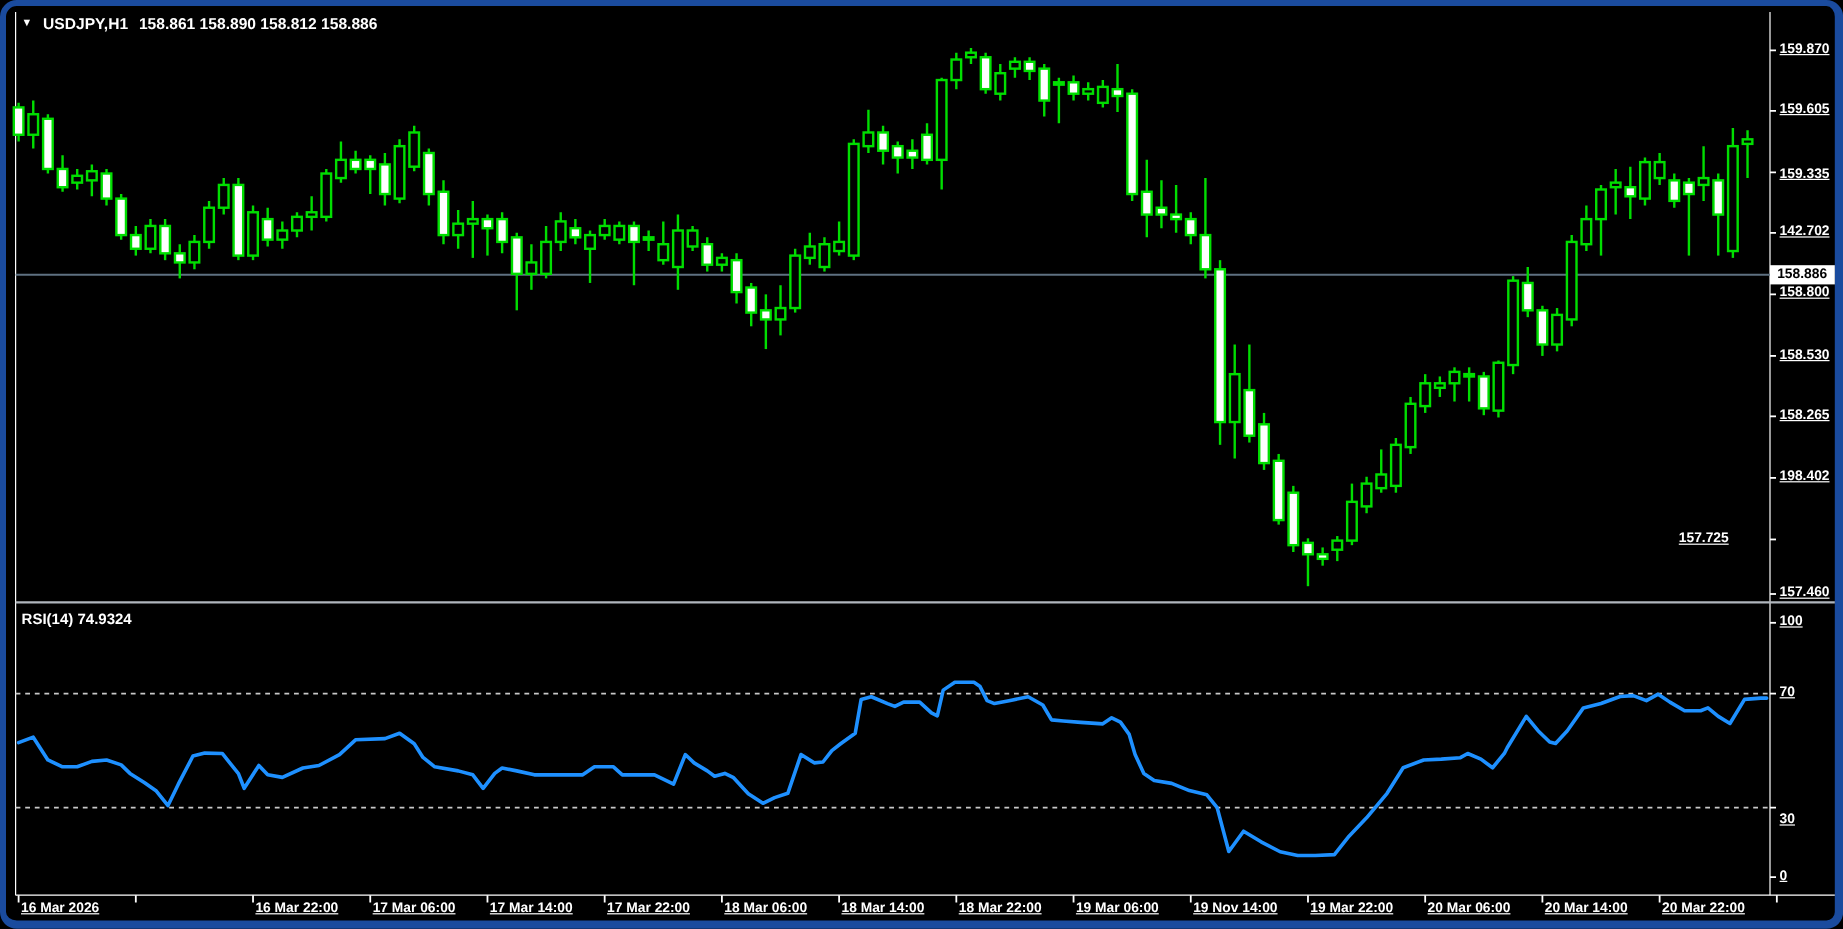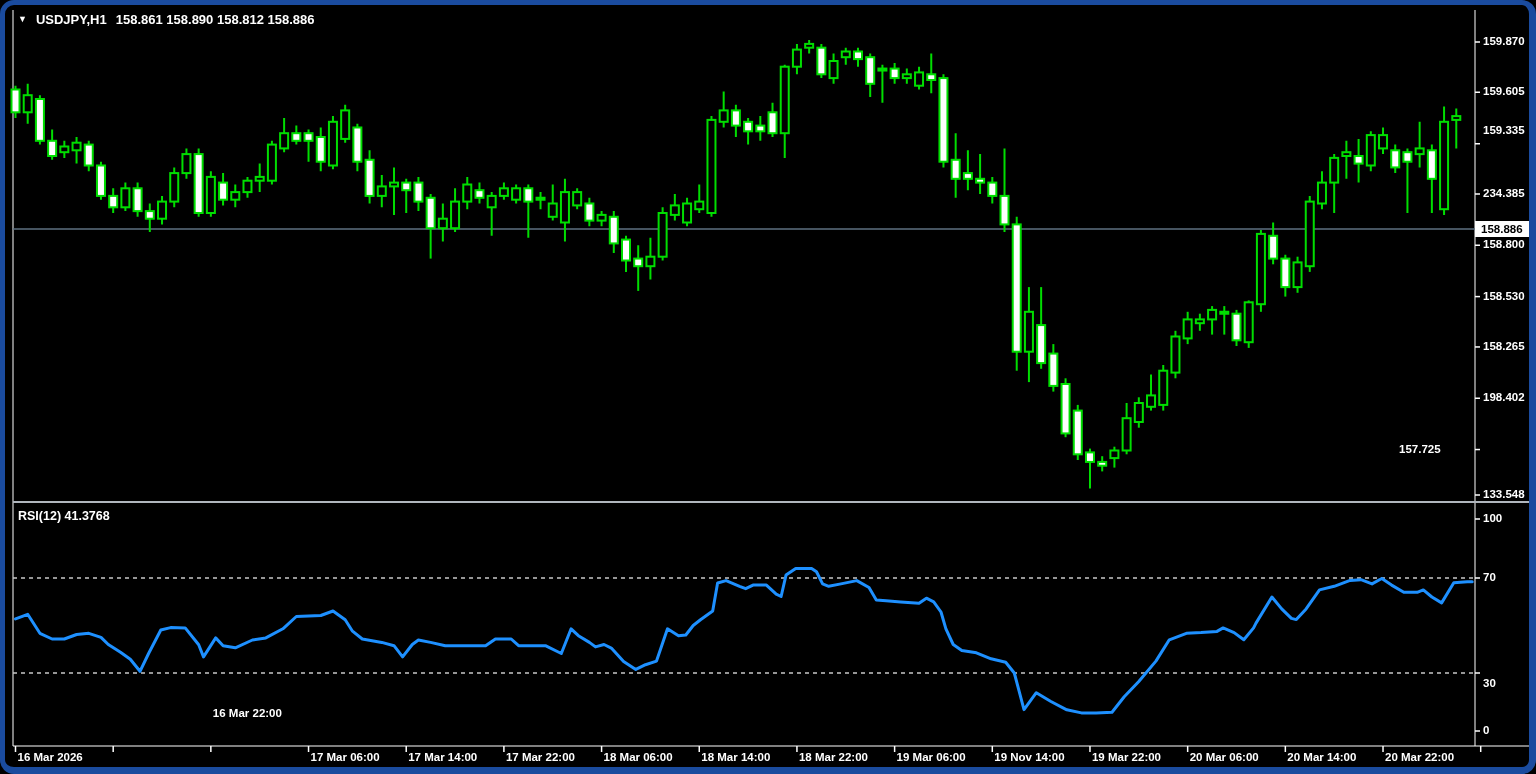--- a/index.html
+++ b/index.html
@@ -3,21 +3,21 @@
 <meta charset="utf-8">
 <style>
   html,body{margin:0;padding:0;background:#000;width:1536px;height:774px;overflow:hidden;}
   .window{position:absolute;left:0;top:0;width:1536px;height:774px;box-sizing:border-box;
     border:5px solid #1a4b9e;border-right-width:7px;border-bottom-width:7px;border-radius:14px;
     background:#000;overflow:hidden;}
   #plot{position:absolute;left:0;top:0;}
   .title-row{position:absolute;left:13px;top:7px;display:flex;align-items:center;gap:9px;
     font:700 13px "Liberation Sans",sans-serif;color:#fff;white-space:nowrap;}
   .tri{font-size:9px;line-height:13px;color:#fff;cursor:pointer;}
-  .axis-label{position:absolute;font:700 11.5px "Liberation Sans",sans-serif;color:#fff;white-space:nowrap;}
+  .axis-label{position:absolute;font:700 11.5px "Liberation Sans",sans-serif;color:#fff;white-space:nowrap;text-decoration:underline;}
   .rsi-label{position:absolute;left:13px;top:504px;font:700 12.5px "Liberation Sans",sans-serif;color:#fff;}
   .cur-price{position:absolute;left:1470px;width:61px;height:16px;background:#fff;color:#000;
     font:700 11.5px "Liberation Sans",sans-serif;line-height:16px;padding-left:6px;box-sizing:border-box;}
 </style>
 </head>
 <body>
 
 <div class="window">
   <svg id="plot" width="1536" height="774">
       <line x1="8" x2="8" y1="5" y2="741" stroke="#ffffff" stroke-width="1"></line>
@@ -297,44 +297,44 @@
       <line x1="1378.02" x2="1378.02" y1="741" y2="747" stroke="#ffffff" stroke-width="1.5"></line>
       <line x1="1475.7" x2="1475.7" y1="741" y2="747" stroke="#ffffff" stroke-width="1.5"></line>
     </svg>
 
   <div class="title-row">
     <span class="tri">▼</span>
     <span>USDJPY,H1</span>
     <span>158.861 158.890 158.812 158.886</span>
   </div>
 
-  <div class="rsi-label">RSI(12) 41.3768</div>
+  <div class="rsi-label">RSI(14) 74.9324</div>
 
   <div id="price-axis">
       <div class="axis-label" style="left: 1478px; top: 30px;">159.870</div>
       <div class="axis-label" style="left: 1478px; top: 80.35px;">159.605</div>
-      <div class="axis-label" style="left: 1478px; top: 119px;">159.335</div>
-      <div class="axis-label" style="left: 1478px; top: 182px;">234.385</div>
+      <div class="axis-label" style="left: 1478px; top: 134px;">159.335</div>
+      <div class="axis-label" style="left: 1478px; top: 182px;">142.702</div>
       <div class="axis-label" style="left: 1478px; top: 233.3px;">158.800</div>
       <div class="axis-label" style="left: 1478px; top: 284.6px;">158.530</div>
       <div class="axis-label" style="left: 1478px; top: 334.95px;">158.265</div>
       <div class="axis-label" style="left: 1478px; top: 386.25px;">198.402</div>
       <div class="axis-label" style="left: 1394px; top: 437.55px;">157.725</div>
-      <div class="axis-label" style="left: 1478px; top: 483px;">133.548</div>
+      <div class="axis-label" style="left: 1478px; top: 483px;">157.460</div>
     </div>
   <div id="rsi-axis">
       <div class="axis-label" style="left: 1478px; top: 507px;">100</div>
       <div class="axis-label" style="left: 1478px; top: 566px;">70</div>
       <div class="axis-label" style="left: 1478px; top: 661px; margin-top: 11px;">30</div>
       <div class="axis-label" style="left: 1478px; top: 719px;">0</div>
     </div>
   <div id="time-axis">
       <div class="axis-label" style="left: 12.5px; top: 746px;">16 Mar 2026</div>
       <div class="axis-label" style="left: 110.18px; top: 746px; margin-top: 46px;">16 Mar 14:00</div>
-      <div class="axis-label" style="left: 207.86px; top: 702px; text-align: right;">16 Mar 22:00</div>
+      <div class="axis-label" style="left: 207.86px; top: 746px; text-align: right;">16 Mar 22:00</div>
       <div class="axis-label" style="left: 305.54px; top: 746px;">17 Mar 06:00</div>
       <div class="axis-label" style="left: 403.22px; top: 746px;">17 Mar 14:00</div>
       <div class="axis-label" style="left: 500.9px; top: 746px;">17 Mar 22:00</div>
       <div class="axis-label" style="left: 598.58px; top: 746px;">18 Mar 06:00</div>
       <div class="axis-label" style="left: 696.26px; top: 746px;">18 Mar 14:00</div>
       <div class="axis-label" style="left: 793.94px; top: 746px;">18 Mar 22:00</div>
       <div class="axis-label" style="left: 891.62px; top: 746px;">19 Mar 06:00</div>
       <div class="axis-label" style="left: 989.3px; top: 746px;">19 Nov 14:00</div>
       <div class="axis-label" style="left: 1086.98px; top: 746px;">19 Mar 22:00</div>
       <div class="axis-label" style="left: 1184.66px; top: 746px;">20 Mar 06:00</div>

